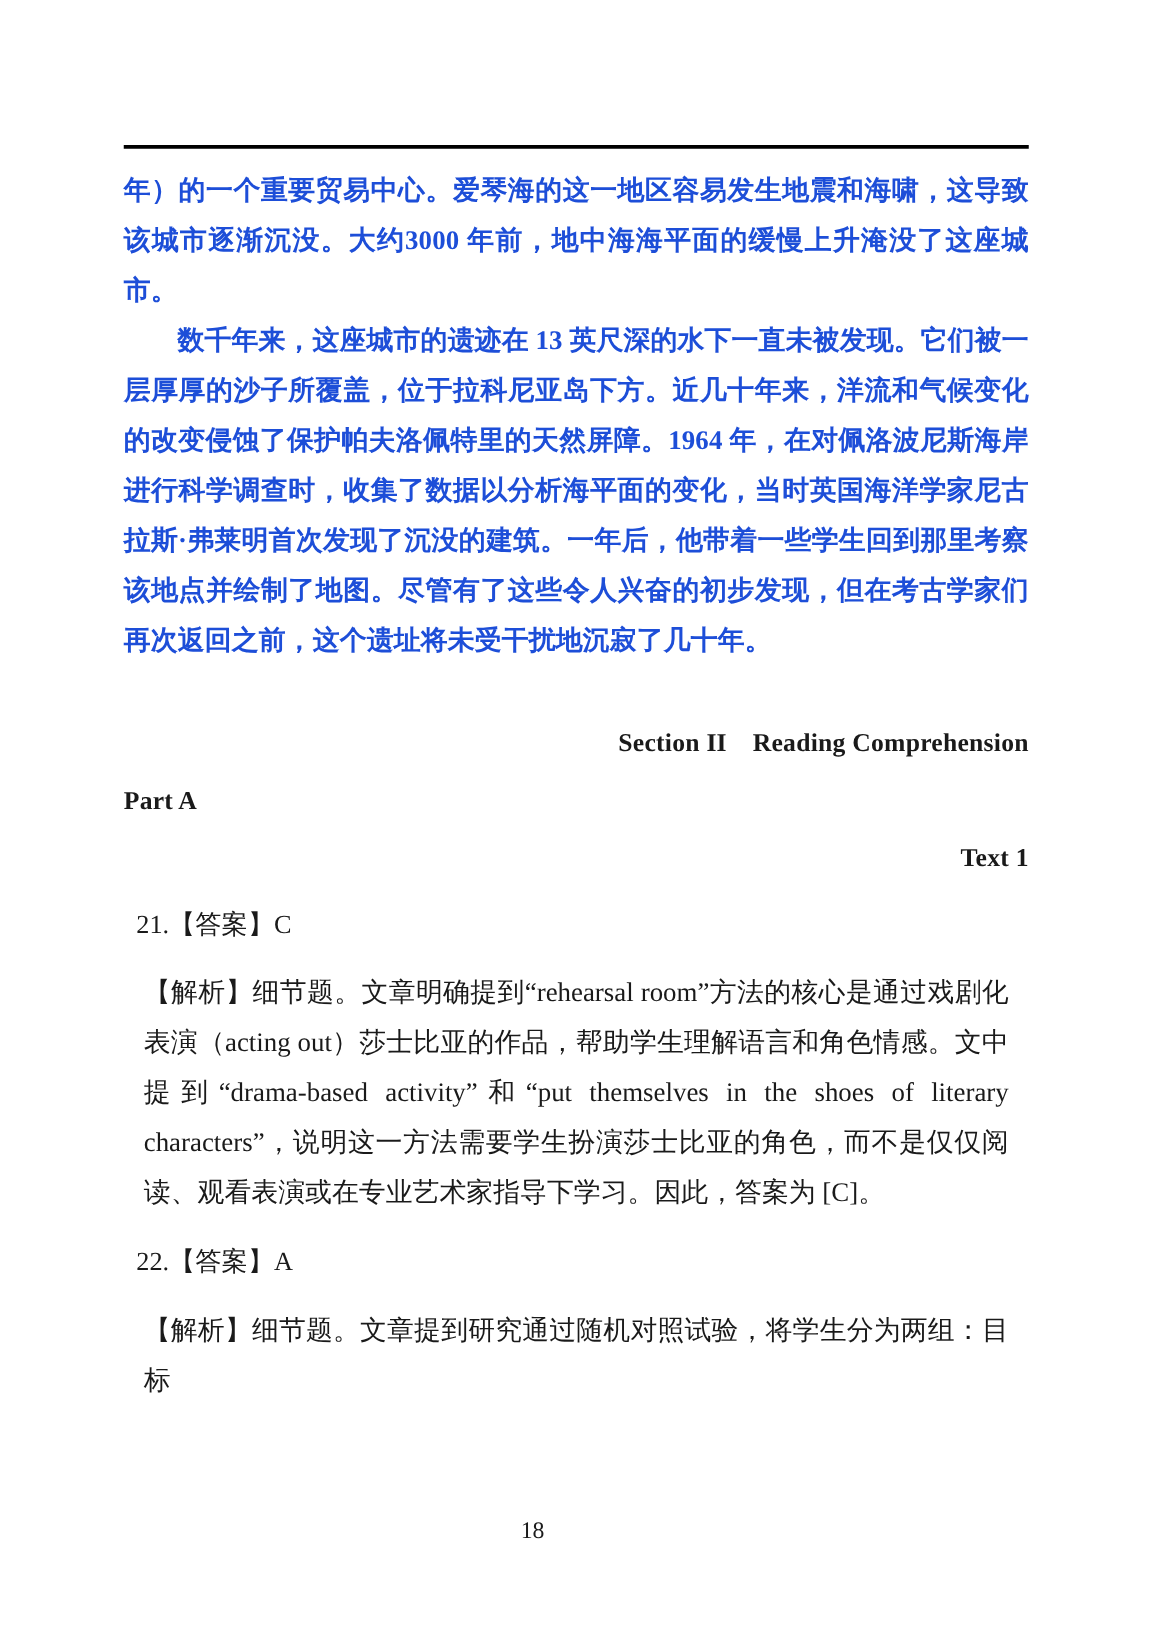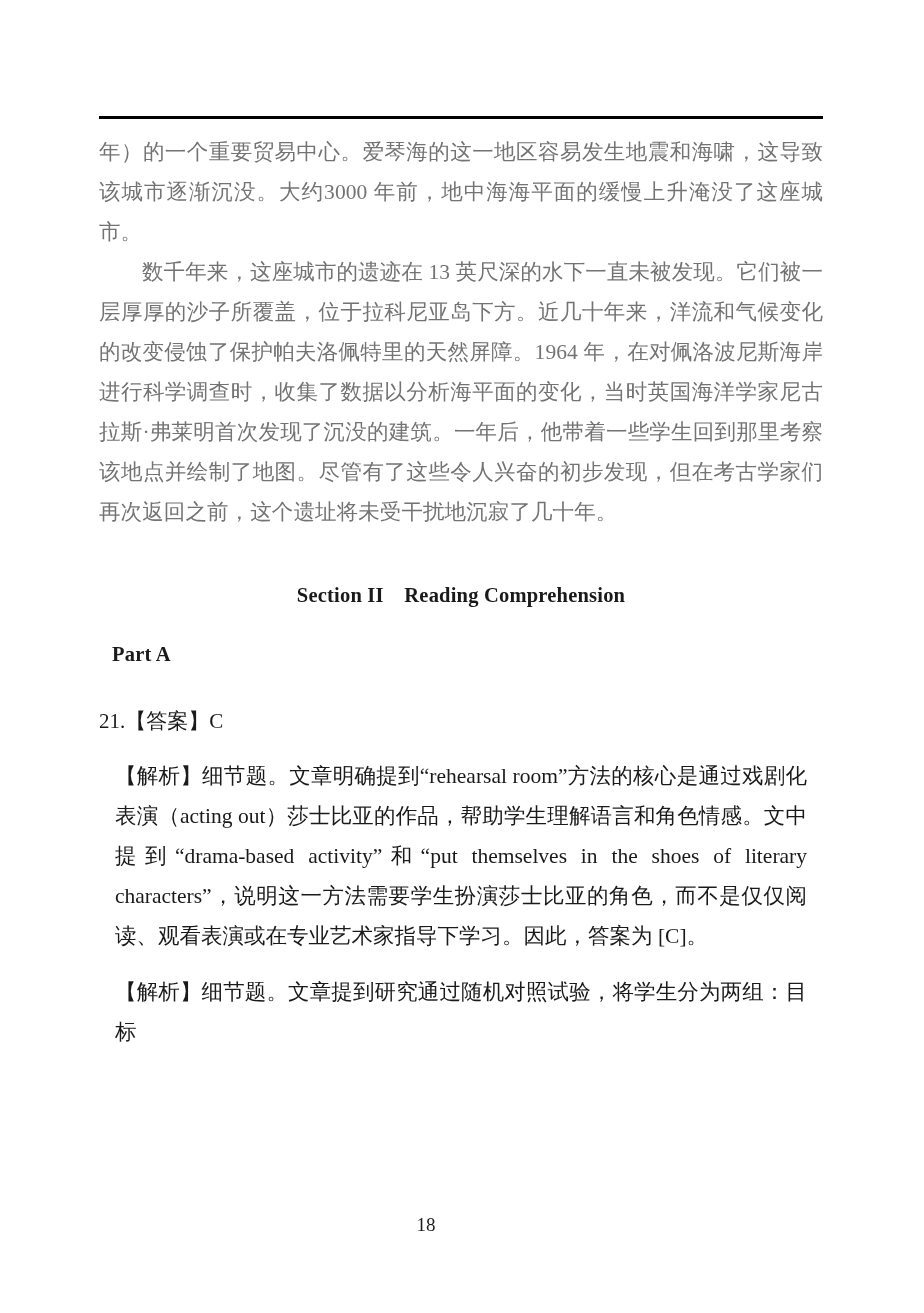--- a/index.html
+++ b/index.html
@@ -47,56 +47,57 @@
 
   
   .para {
     font-size: 21.5px;
     line-height: 40px;
     text-align: justify;
     text-justify: inter-character;
     text-align-last: left;
     margin: 0;
     letter-spacing: 0.1px;
-    color: #737373;
+    color: #1d4ed8;
+    font-weight: bold;
   }
   .para.indent {
     text-indent: 2em;
   }
   .para + .para {
     margin-top: 0px;
   }
 
   
   .heading-center {
-    text-align: center;
+    text-align: right;
     font-weight: bold;
     font-size: 20.5px;
     line-height: 34px;
     margin: 0;
     letter-spacing: 0.2px;
   }
   .heading-left {
     text-align: left;
     font-weight: bold;
     font-size: 20.5px;
     line-height: 34px;
-    margin: 13px;
+    margin: 0;
     letter-spacing: 0.2px;
   }
 
   .spacer-lg { height: 46px; }
   .spacer-sm { height: 12px; }
   .spacer-xs { height: 6px; }
 
   
   .answer-line {
     font-size: 21px;
     line-height: 38px;
-    margin: 0;
+    margin: 10px;
     text-align: left;
   }
   .explain {
     font-size: 21.5px;
     line-height: 40px;
     margin: 16px;
     text-align: justify;
     text-justify: inter-character;
     text-align-last: left;
   }
@@ -130,27 +131,29 @@
     <div class="spacer-lg"></div>
 
     <p class="heading-center">Section II　Reading Comprehension</p>
 
     <div class="spacer-sm"></div>
 
     <p class="heading-left">Part A</p>
 
     <div class="spacer-sm"></div>
 
+    <p class="heading-center">Text 1</p>
 
     <div class="spacer-xs"></div>
 
     <p class="answer-line">21.【答案】C</p>
 
     <p class="explain">【解析】细节题。文章明确提到“rehearsal room”方法的核心是通过戏剧化表演（acting out）莎士比亚的作品，帮助学生理解语言和角色情感。文中提到“drama-based activity”和“put themselves in the shoes of literary characters”，说明这一方法需要学生扮演莎士比亚的角色，而不是仅仅阅读、观看表演或在专业艺术家指导下学习。因此，答案为 [C]。</p>
 
+    <p class="answer-line">22.【答案】A</p>
 
     <p class="explain">【解析】细节题。文章提到研究通过随机对照试验，将学生分为两组：目标</p>
 
   </div>
 
   <div class="page-number">18</div>
 
 </div>
 
 </body></html>

